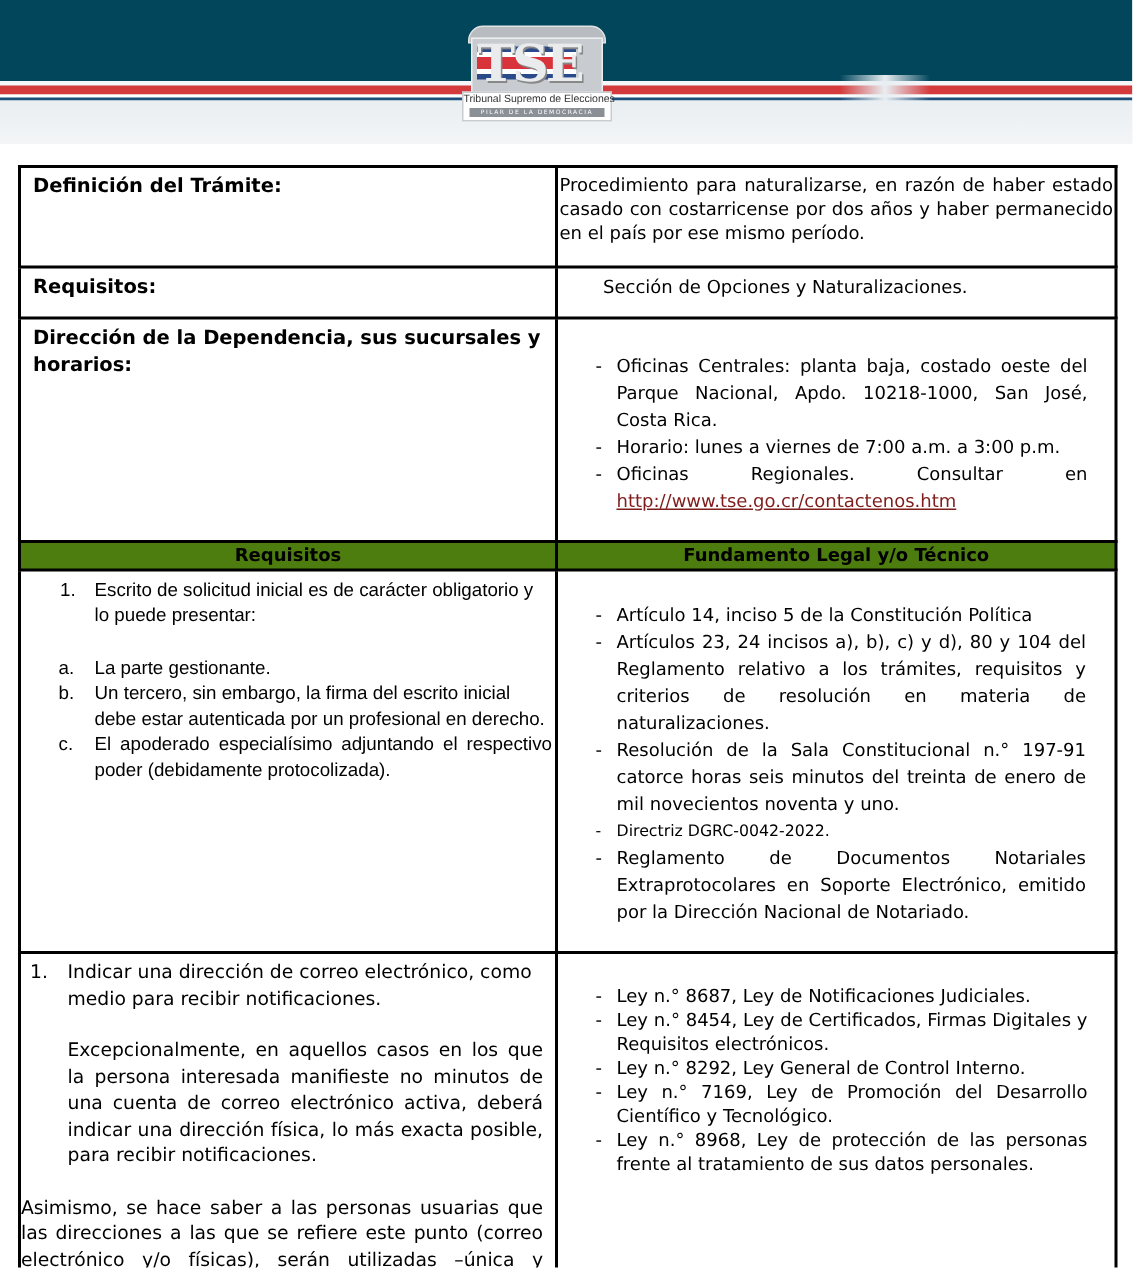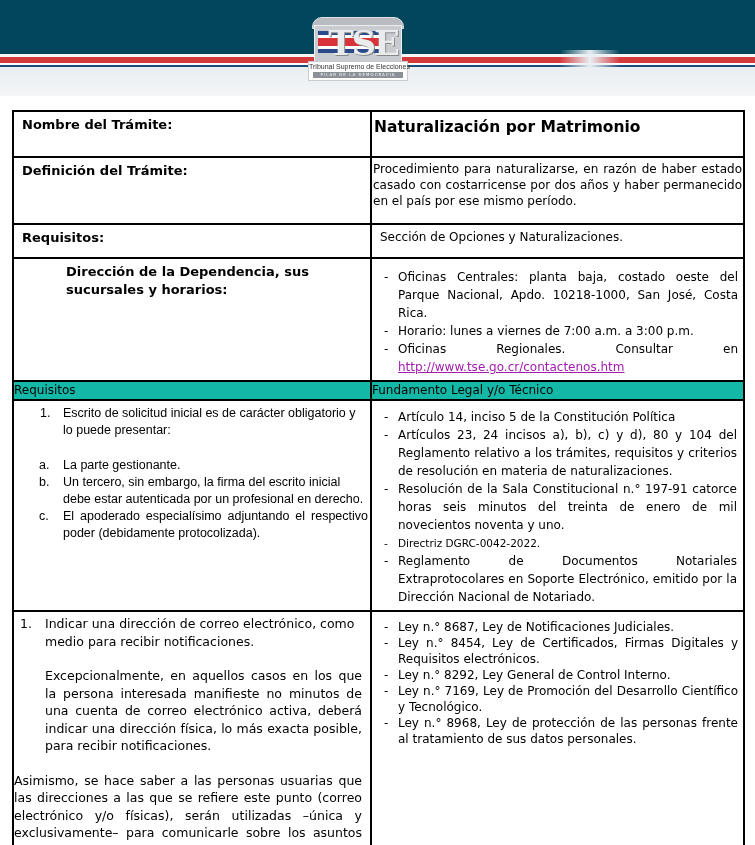--- a/index.html
+++ b/index.html
@@ -9,37 +9,37 @@
     .stripe-white1 { position: absolute; left: 0; top: 54px; width: 755px; height: 3px; background: #f4f6f8; }
     .stripe-red { position: absolute; left: 0; top: 57px; width: 755px; height: 6px; background: #d43a3c; }
     .stripe-white2 { position: absolute; left: 0; top: 63px; width: 755px; height: 2px; background: #ffffff; }
     .stripe-blue { position: absolute; left: 0; top: 65px; width: 755px; height: 2px; background: #1d4e7a; }
     .stripe-fade { position: absolute; left: 560px; top: 50px; width: 60px; height: 20px; background: linear-gradient(90deg, rgba(232,238,242,0), #e8eef2 50%, rgba(232,238,242,0)); }
     .banner-bottom { position: absolute; left: 0; top: 67px; width: 755px; height: 29px; background: linear-gradient(#e9eef1, #f3f5f7); }
     .logo { position: absolute; left: 308px; top: 17px; width: 98px; height: 62px; }
     .logo-arch { position: absolute; left: 4px; top: 0; width: 90px; height: 10px; background: #b8bcc0; border-radius: 10px 10px 0 0; border: 1px solid #e0e2e4; }
     .logo-box { position: absolute; left: 6px; top: 8px; width: 86px; height: 36px; background: #c8ccd0; border: 1px solid #eceeef; }
     .logo-flag { position: absolute; left: 10px; top: 14px; width: 66px; height: 22px; background: linear-gradient(#2a4a8a 0 18%, #fff 18% 32%, #d8323a 32% 68%, #fff 68% 82%, #2a4a8a 82%); }
-    .logo-letters { position: absolute; left: 10px; top: 8px; width: 80px; height: 36px; font-family: "DejaVu Serif", serif; font-weight: bold; font-size: 34px; line-height: 36px; color: #e9ebed; letter-spacing: -2px; text-shadow: 1px 1px 0 #888; text-align: right; }
+    .logo-letters { position: absolute; left: 10px; top: 8px; width: 80px; height: 36px; font-family: "DejaVu Serif", serif; font-weight: bold; font-size: 34px; line-height: 36px; color: #e9ebed; letter-spacing: -2px; text-shadow: 1px 1px 0 #888; text-align: left; }
     .logo-plate { position: absolute; left: 0; top: 44px; width: 98px; height: 18px; background: #ffffff; border: 1px solid #c8ccd0; }
     .logo-name { position: absolute; left: 0; top: 1px; width: 98px; text-align: center; font-family: "Liberation Sans", sans-serif; font-size: 7px; color: #333; white-space: nowrap; }
     .logo-motto { position: absolute; left: 4px; top: 10px; width: 90px; height: 6px; background: #8a9096; color: #fff; font-size: 4px; line-height: 6px; text-align: center; letter-spacing: 1px; }
 
     table.doc { position: absolute; left: 12px; top: 110px; width: 731px; border-collapse: collapse; table-layout: fixed; }
     table.doc td { border: 2px solid #000; vertical-align: top; padding: 0; font-size: 12px; line-height: 16px; }
     col.c1 { width: 358px; }
     col.c2 { width: 373px; }
     .lbl { font-weight: bold; font-size: 13px; line-height: 18px; padding: 4px 8px 0 8px; }
     .title-val { font-weight: bold; font-size: 15.5px; line-height: 20px; padding: 5px 2px 0 2px; }
     .justify { text-align: justify; text-align-last: left; }
-    .hdr td { background: #14b8a6; font-weight: normal; font-size: 13px; line-height: 17px; height: 17px; border-width: 1px 2px; }
-    .dash-list { list-style: none; margin: 4px; padding: 0; }
+    .hdr td { background: #4d7c0f; text-align: center; font-weight: bold; font-size: 13px; line-height: 17px; height: 17px; border-width: 1px 2px; }
+    .dash-list { list-style: none; margin: 17px; padding: 0; }
     .dash-list li { position: relative; padding-left: 22px; }
     .dash-list li::before { content: "-"; position: absolute; left: 8px; top: 0; }
-    .link { color: #a21caf; text-decoration: underline; }
+    .link { color: #7f1d1d; text-decoration: underline; }
     .marker { position: absolute; }
   </style>
 </head>
 <body>
 
 <div class="banner">
   <div class="banner-top"></div>
   <div class="stripe-white1"></div>
   <div class="stripe-red"></div>
   <div class="stripe-white2"></div>
@@ -57,46 +57,38 @@
     </div>
   </div>
 </div>
 
 <table class="doc">
   <colgroup>
       <col class="c1">
       <col class="c2">
     </colgroup>
   <tbody>
-      <tr>
-    <td style="height:44px;">
-      <div class="lbl">Nombre del Trámite:</div>
-    </td>
-    <td>
-      <div class="title-val">Naturalización por Matrimonio</div>
-    </td>
-  </tr>
   <tr>
     <td style="height:65px;">
       <div class="lbl">Definición del Trámite:</div>
     </td>
     <td>
       <div class="justify" style="padding:3px 1px 0 1px;">Procedimiento para naturalizarse, en razón de haber estado casado con costarricense por dos años y haber permanecido en el país por ese mismo período.</div>
     </td>
   </tr>
   <tr>
     <td style="height:32px;">
       <div class="lbl">Requisitos:</div>
     </td>
     <td>
-      <div style="padding:4px 8px 0 8px;">Sección de Opciones y Naturalizaciones.</div>
+      <div style="padding:4px 8px 0 8px;margin-left:22px;">Sección de Opciones y Naturalizaciones.</div>
     </td>
   </tr>
   <tr>
-    <td style="height:94px;padding-left:44px;">
+    <td style="height:94px;">
       <div class="lbl">Dirección de la Dependencia, sus sucursales y horarios:</div>
     </td>
     <td>
       <ul class="dash-list justify" style="padding:5px 1px 0 0; line-height:18px;">
         <li>Oficinas Centrales: planta baja, costado oeste del Parque Nacional, Apdo. 10218-1000, San José, Costa Rica.</li>
         <li>Horario: lunes a viernes de 7:00 a.m. a 3:00 p.m.</li>
         <li>
           <div style="text-align:justify; text-align-last:justify;">Oficinas Regionales. Consultar en</div>
           <a class="link">http://www.tse.go.cr/contactenos.htm</a>
         </li>

